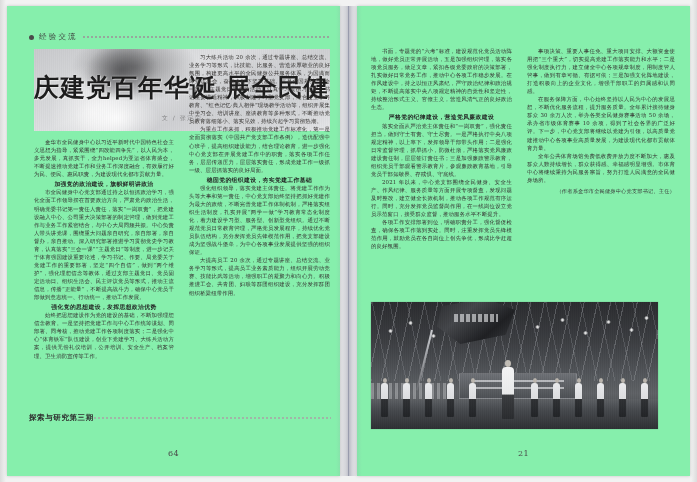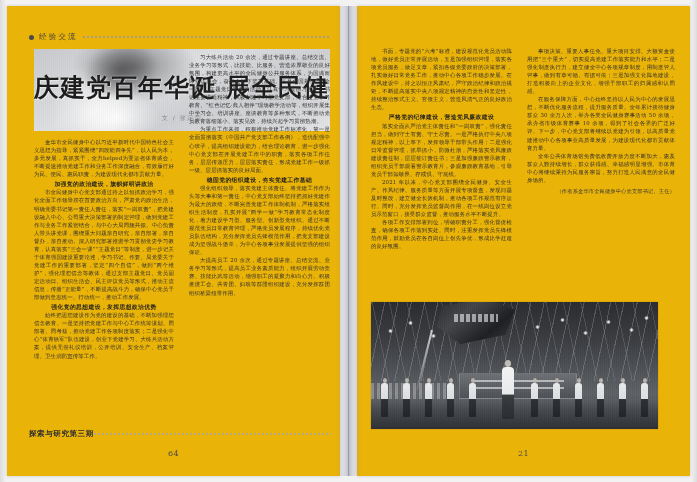--- a/index.html
+++ b/index.html
@@ -20,21 +20,21 @@
   .scan-backdrop {
     position: absolute; left: 0; top: 0;
     width: 697px; height: 482px;
     background:
       linear-gradient(to right, #dcdcdc 0px, #f2f2f2 6px, #f2f2f2 691px, #dcdcdc 697px);
   }
   .page {
     position: absolute;
     top: 6px;
     height: 470px;
-    background: #eab308;
+    background: #86efac;
   }
   .page-left  { left: 7px;   width: 333px; box-shadow: 0 0 3px rgba(0,0,0,.18); }
   .page-right { left: 357px; width: 333px; box-shadow: 0 0 3px rgba(0,0,0,.18); }
 
   
   .gutter {
     position: absolute; left: 336px; top: 6px;
     width: 26px; height: 470px;
     background: linear-gradient(to right,
       rgba(150,150,165,0.00) 0%,
@@ -284,21 +284,21 @@
   .ph-grain {
     position: absolute; inset: 0;
     background-image: repeating-linear-gradient(
       to right, rgba(255,255,255,.05) 0 1px, rgba(0,0,0,.05) 1px 2px);
     opacity: .5; mix-blend-mode: overlay;
   }
 
   
   .footer {
     position: absolute;
-    bottom: 36px; height: 13px;
+    bottom: 52px; height: 13px;
     display: flex; align-items: center; 
   }
   .footer-left  { left: 22px;  width: 302px; }
   .footer-text {
     font-family: "DejaVu Serif", "Liberation Serif", serif;
     font-size: 7.5px; font-weight: 700;
     letter-spacing: .6px; color: #2e2e2e; white-space: nowrap; flex: 0 0 auto;
   }
   .footer-rule {
     flex: 1 1 auto; height: 4px;

